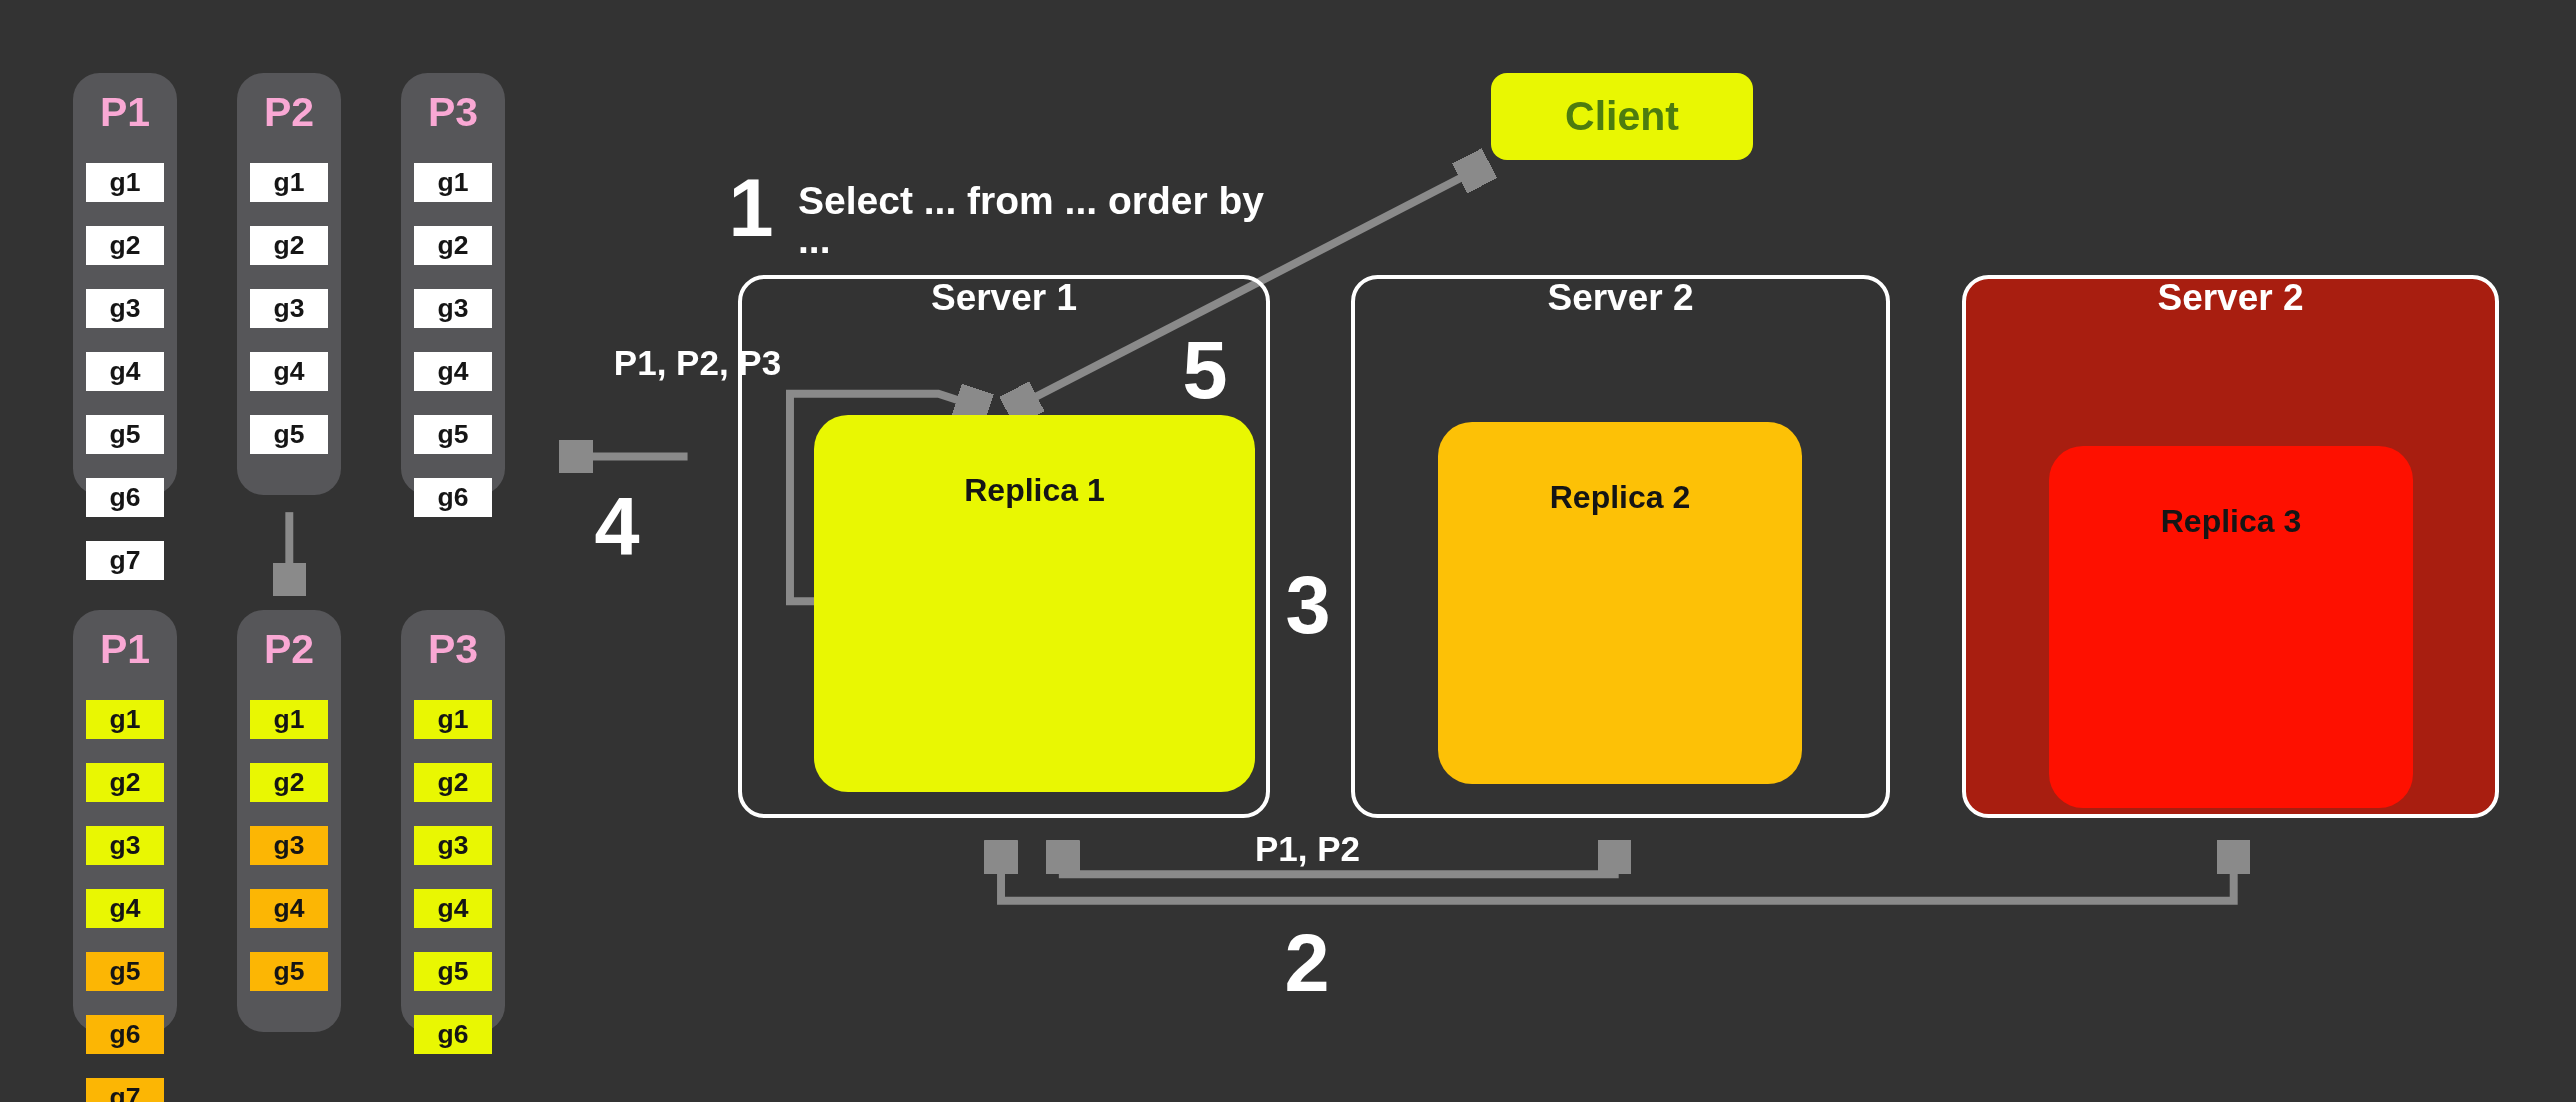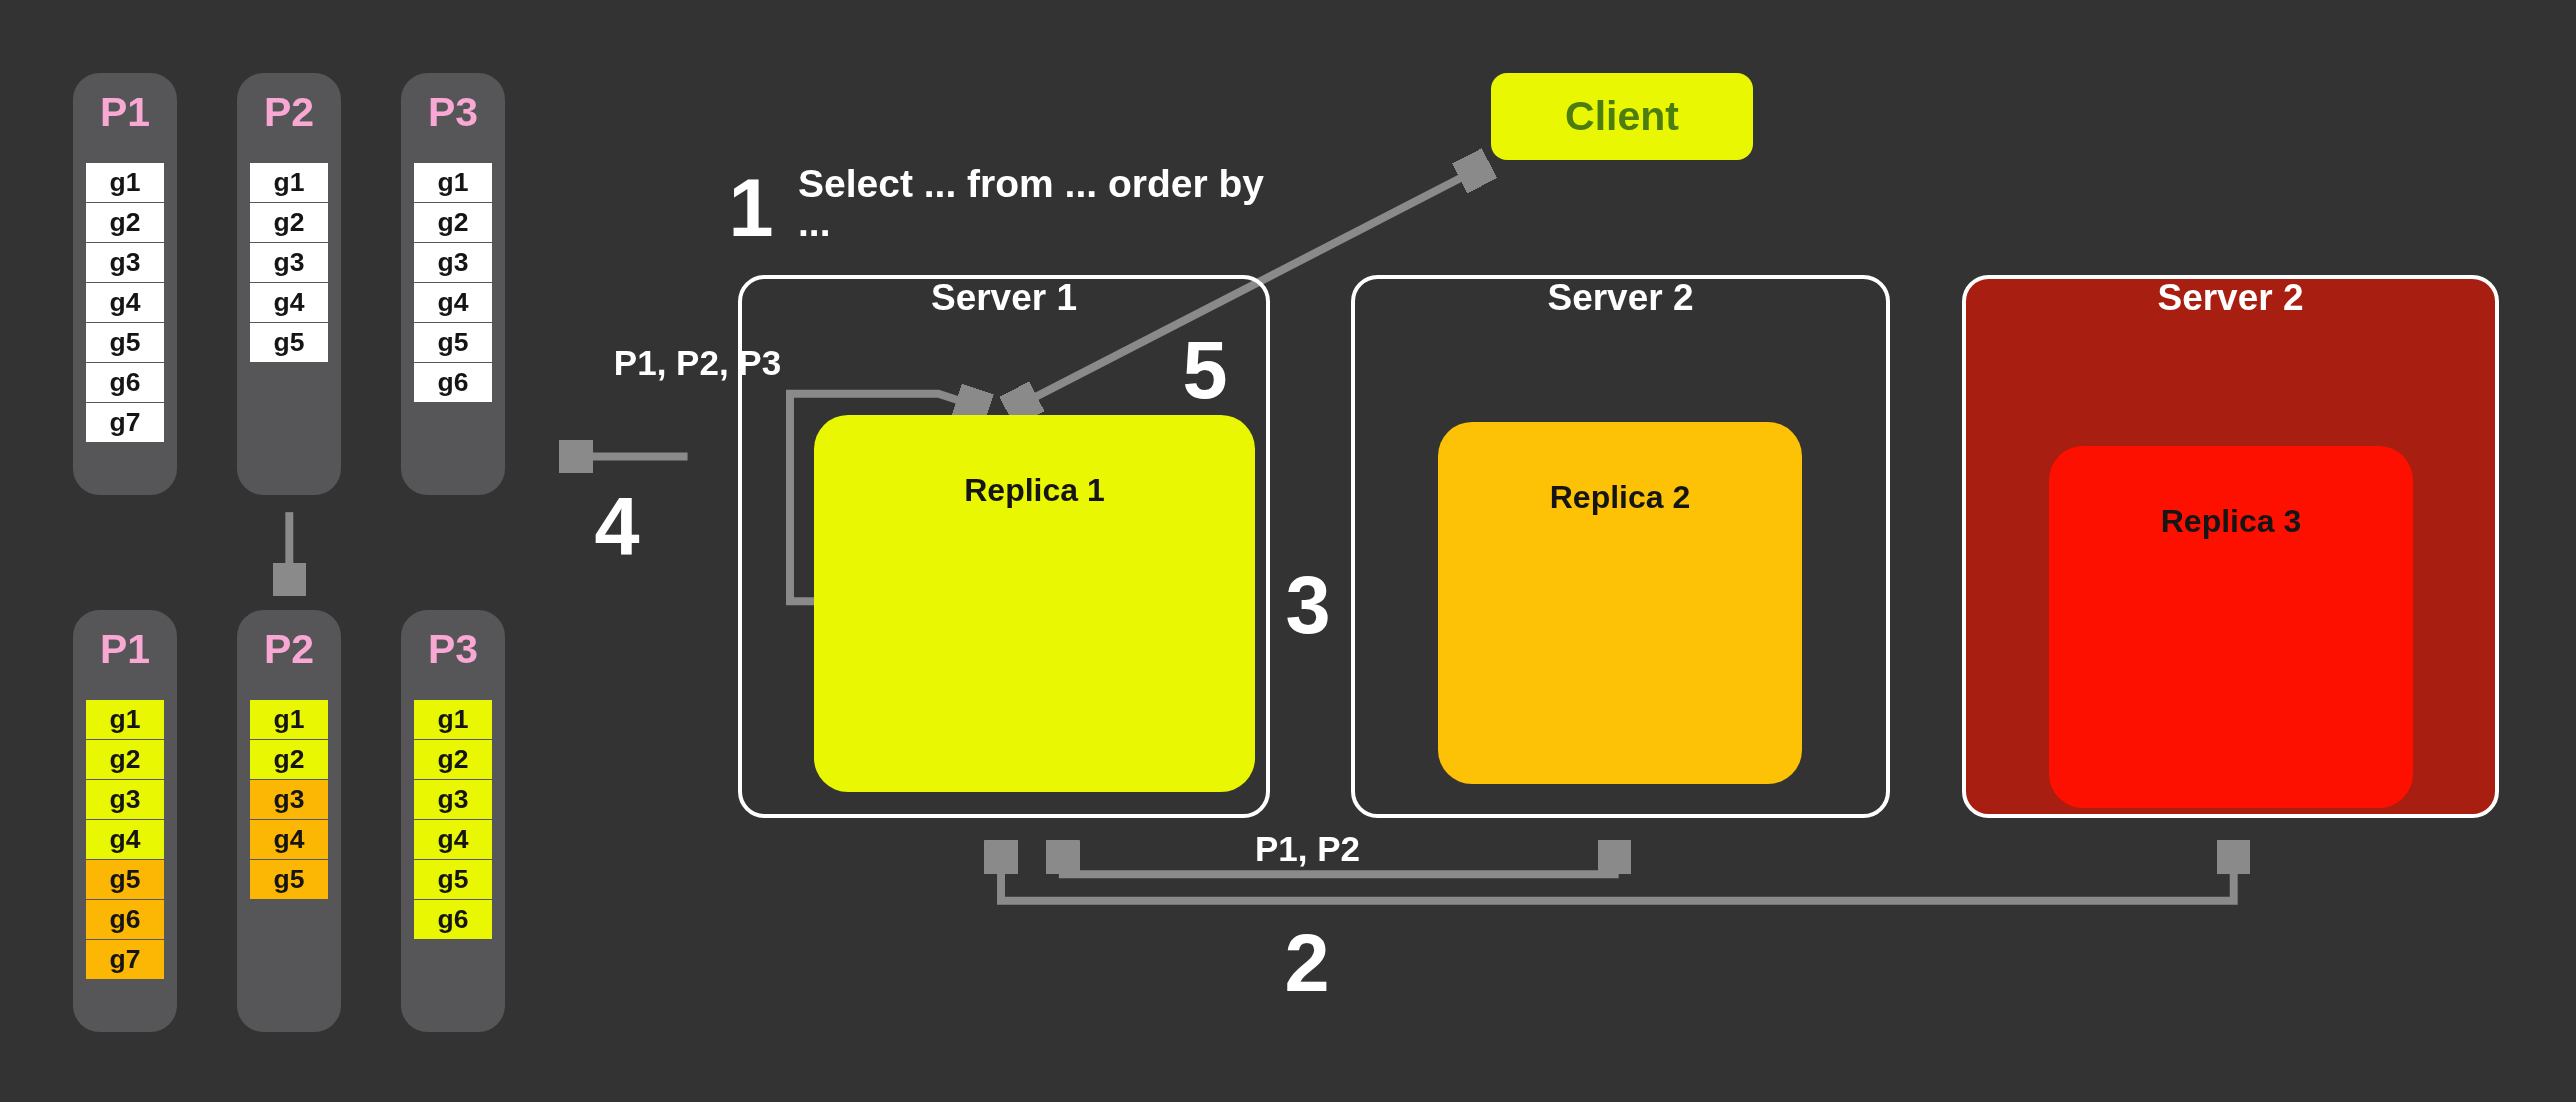--- a/index.html
+++ b/index.html
@@ -6,21 +6,21 @@
   .canvas{position:relative;width:2576px;height:1102px;overflow:hidden;
           background:var(--background,#333333);
           font-family:"Liberation Sans",sans-serif;font-weight:700;}
 
   
   .pgroup{position:absolute;display:flex;gap:60px;}
   #pgroup-unsorted{left:73px;top:73px;}
   #pgroup-sorted{left:73px;top:610px;}
   .pcol{width:104px;height:422px;background:var(--panel-gray,#565659);border-radius:26.5px;}
   .ptitle{margin-top:19.4px;text-align:center;font-size:41px;line-height:1;color:#f9a8d4;}
-  .pcells{margin-top:30px;display:flex;flex-direction:column;gap:1px;align-items:center;}
+  .pcells{margin-top:30px;display:flex;flex-direction:column;gap:24px;align-items:center;}
   .pcell{width:78px;height:39px;display:flex;align-items:center;justify-content:center;
          font-size:26.5px;color:#151515;}
   .pcell-white{background:var(--white,#ffffff);}
   .pcell-yellow{background:var(--yellow,#e9f702);}
   .pcell-orange{background:var(--orange,#fcb604);}
 
   
   .server{position:absolute;top:275px;height:543px;border:4.4px solid #fff;
           border-radius:26.5px;box-sizing:border-box;}
   #server1{left:738px;width:532px;}
@@ -40,21 +40,21 @@
           align-items:center;justify-content:center;font-size:41px;color:#4d7c0f;}
 
   
   .step-num{position:absolute;color:#fff;font-size:81px;line-height:1;width:62px;text-align:center;}
   #num1{left:720px;top:168px;}
   #num5{left:1174px;top:330px;}
   #num3{left:1277px;top:565px;}
   #num4{left:586px;top:486px;}
   #num2{left:1276px;top:923px;}
   .flow-label{position:absolute;color:#fff;font-size:35px;line-height:1;text-align:center;}
-  #query-label{left:798px;top:164px;font-size:39px;text-align:left;width:495px;}
+  #query-label{left:798px;top:181px;font-size:39px;text-align:left;width:495px;}
   #label-p1p2p3{left:565px;top:345px;width:265px;}
   #label-p1p2{left:1228px;top:831px;width:159px;}
 
   
   .arrows{position:absolute;left:0;top:0;pointer-events:none;}
   .arrows path{fill:none;stroke:var(--arrow-gray,#8a8a8a);stroke-width:9;}
 </style>
 </head>
 <body>
 

